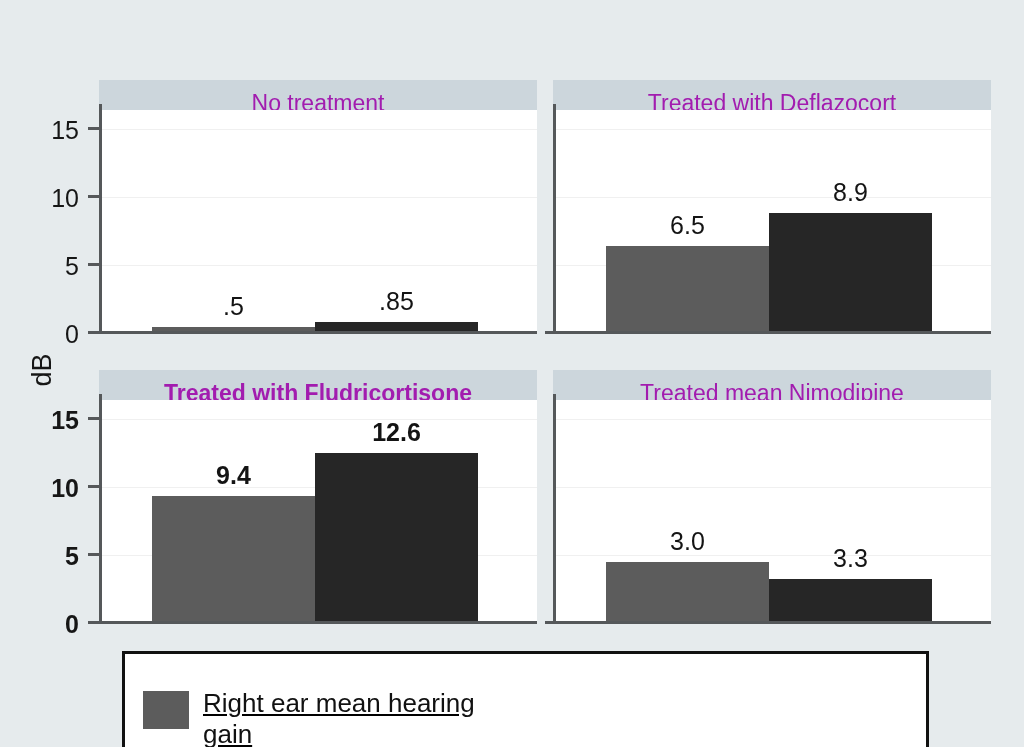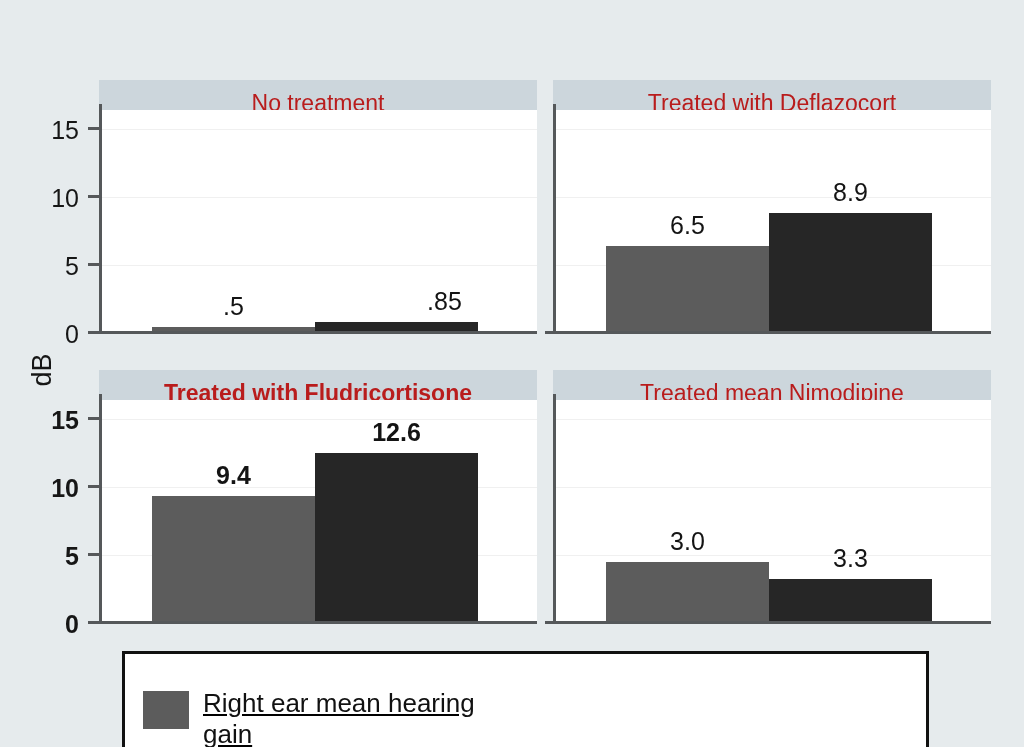--- a/index.html
+++ b/index.html
@@ -26,21 +26,21 @@
     letter-spacing:0px;
   }
 
   
   .panel{position:absolute;}
 
   .panel-title{
     position:absolute;left:0;top:0;right:0;height:47px;
     background:#ccd6dc;
     display:flex;align-items:center;justify-content:center;
-    font-size:23px;color:#b91c1c;
+    font-size:23px;color:#a21caf;
     white-space:nowrap;
   }
 
   .plotwrap{
     position:absolute;left:0;right:0;
     top:30px;
     height:224px;
     background:#ffffff;
   }
 
@@ -122,21 +122,21 @@
   <div id="panels">
       <div class="panel" style="left: 99px; top: 80px; width: 438px; height: 254px;">
         <div class="panel-title">No treatment</div>
         <div class="plotwrap">
           <div class="grid" style="bottom: 67.8788px;"></div>
           <div class="grid" style="bottom: 135.758px;"></div>
           <div class="grid" style="bottom: 203.636px;"></div>
           <div class="bar right-ear" style="left: 53px; width: 163px; height: 6.78788px; background: rgb(92, 92, 92);"></div>
           <div class="barlabel" style="left: 134.5px; bottom: 12.7879px;">.5</div>
           <div class="bar left-ear" style="left: 216px; width: 163px; height: 11.5394px; background: rgb(38, 38, 38);"></div>
-          <div class="barlabel" style="left: 297.5px; bottom: 17.5394px; margin-left: 48px;">.85</div>
+          <div class="barlabel" style="left: 297.5px; bottom: 17.5394px;">.85</div>
           <div class="spine"></div>
           <div class="baseline"></div>
           <div class="tick" style="bottom: 0px;"></div>
           <div class="ticklabel" style="right: 458px; bottom: auto; top: 224px;">0</div>
           <div class="tick" style="bottom: 67.8788px;"></div>
           <div class="ticklabel" style="right: 458px; bottom: auto; top: 156.121px;">5</div>
           <div class="tick" style="bottom: 135.758px;"></div>
           <div class="ticklabel" style="right: 458px; bottom: auto; top: 88.2424px;">10</div>
           <div class="tick" style="bottom: 203.636px;"></div>
           <div class="ticklabel" style="right: 458px; bottom: auto; top: 20.3636px;">15</div>

